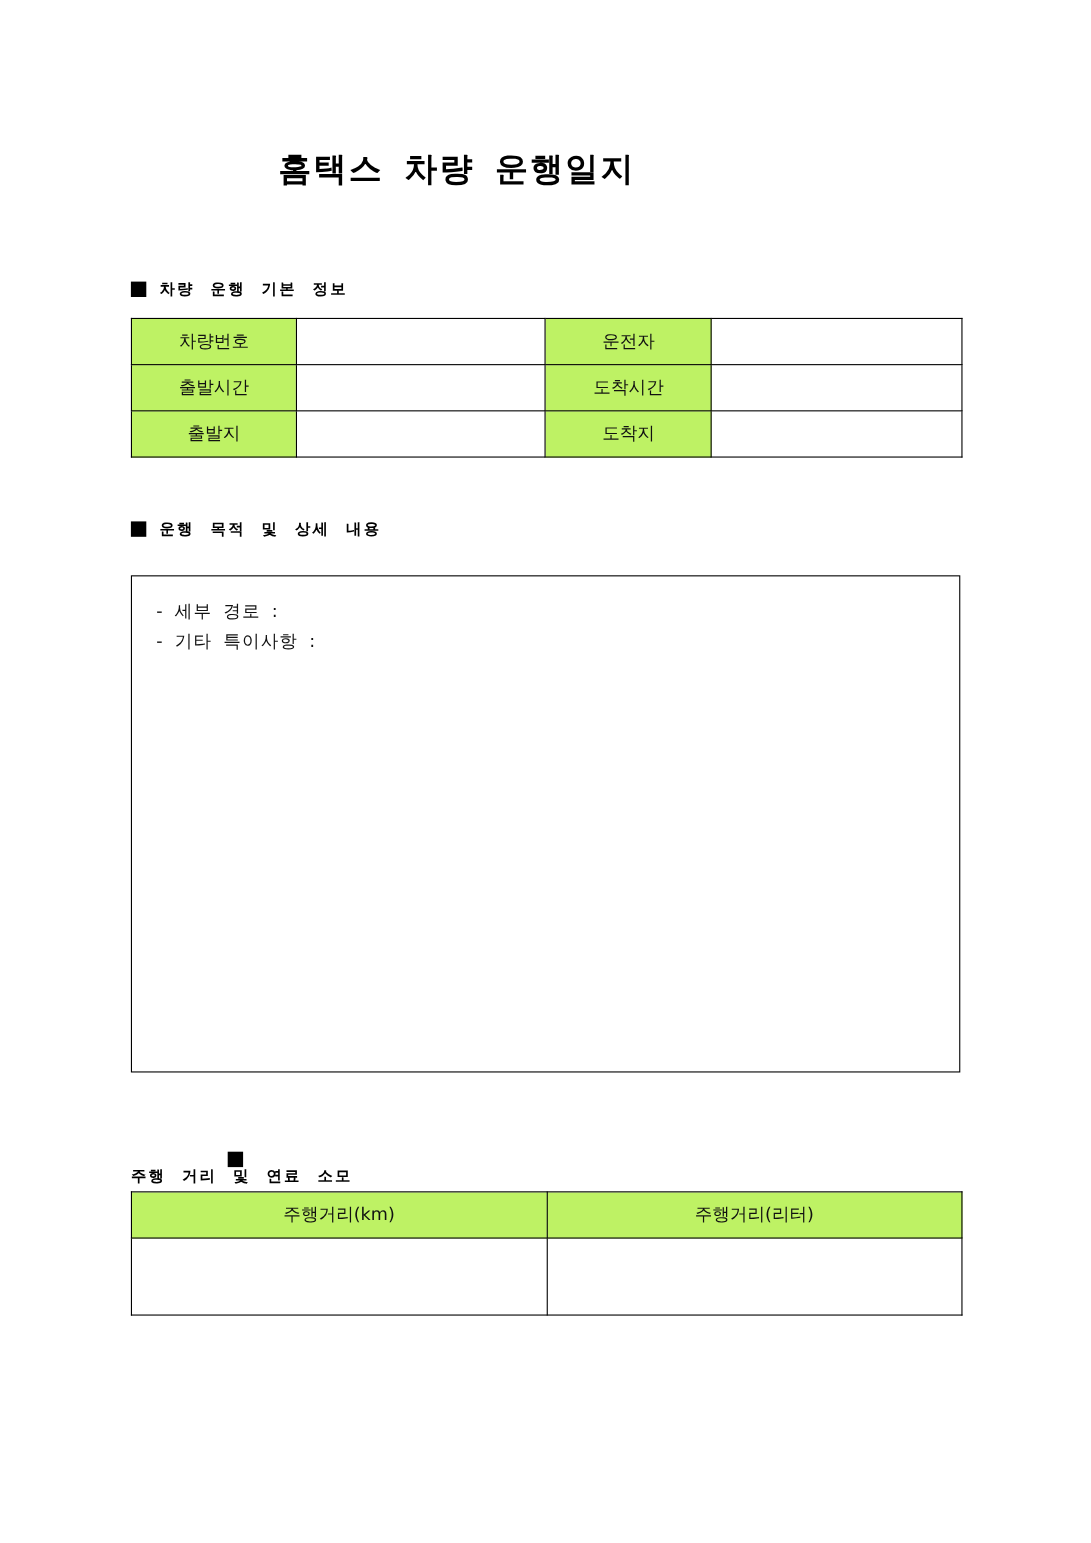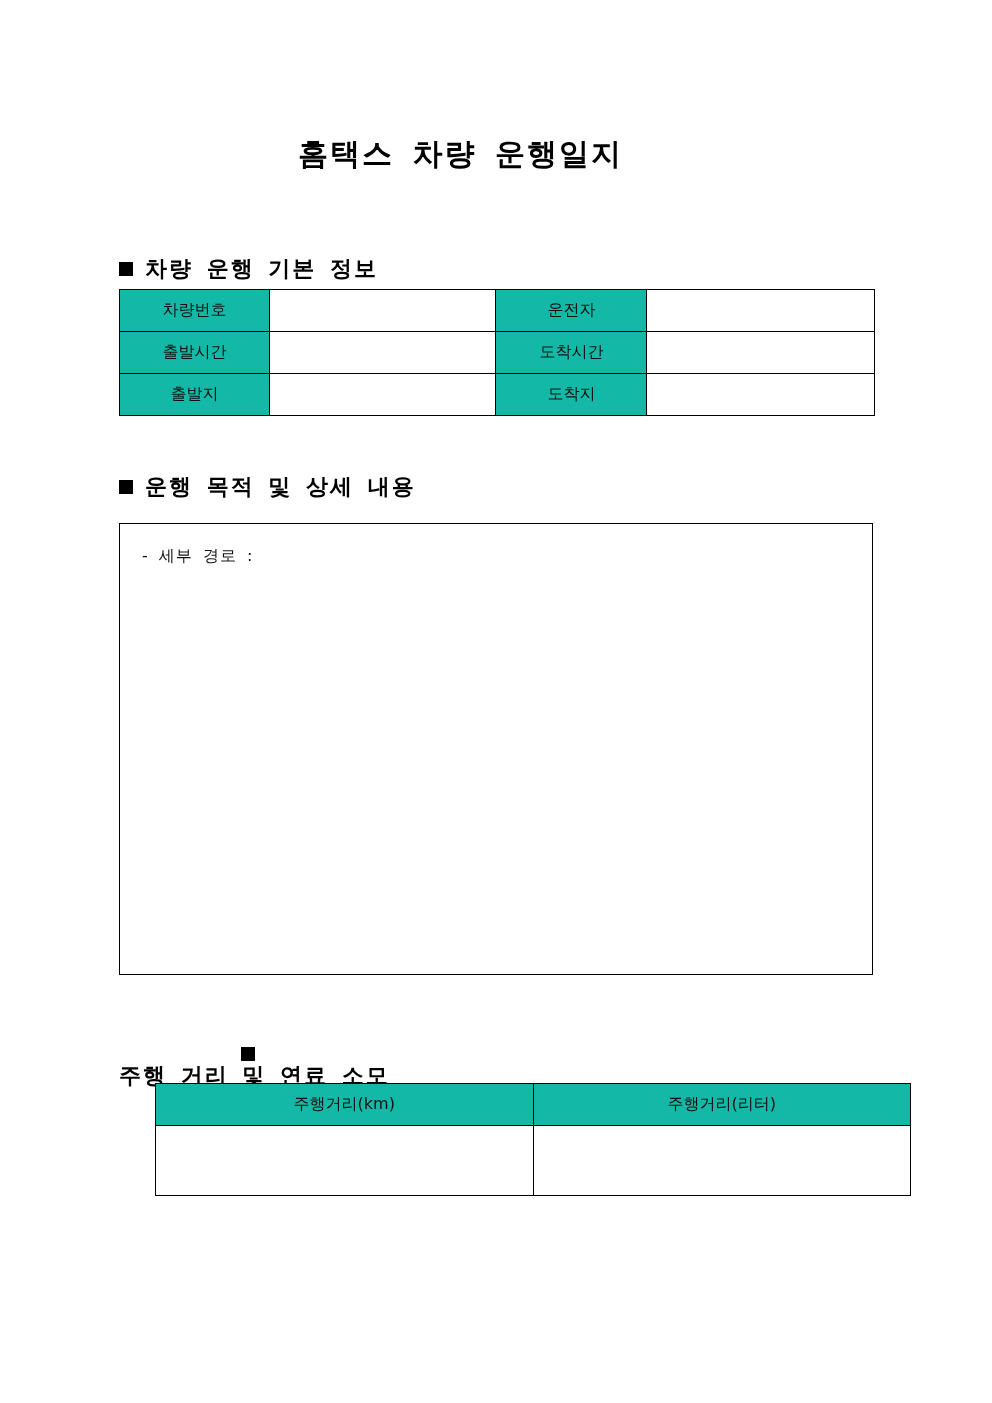--- a/index.html
+++ b/index.html
@@ -4,38 +4,37 @@
 <style>
   html, body { margin: 0; padding: 0; background: #ffffff; }
   body {
     width: 992px; height: 1403px; position: relative; overflow: hidden;
     font-family: "DejaVu Sans", "Liberation Sans", sans-serif; color: #000;
   }
   .title {
     position: absolute; left: 0; top: 134px; width: 831px;
     text-align: center; font-size: 30px; font-weight: bold; letter-spacing: 2px;
     word-spacing: 6px;
-    padding-left: 45px;
   }
   .section-heading {
-    position: absolute; left: 119px; font-size: 22px; font-weight: bold;
-    letter-spacing: 2px; word-spacing: 4px; display: flex; align-items: center;
+    position: absolute; left: 119px; font-size: 14px; font-weight: bold;
+    letter-spacing: 2px; word-spacing: 4px; display: flex; align-items: center; font-family: Liberation Mono, monospace;
   }
   .section-heading .sq {
     display: inline-block; width: 14px; height: 14px; background: #000;
     margin-right: 12px;
   }
   table.grid {
     position: absolute; left: 119px; border-collapse: collapse;
     border: 1.5px solid #000;
   }
   table.grid td {
     border: 1px solid #000; font-size: 16px; text-align: center; padding: 0;
   }
-  td.label { background: #14b8a6; color: #111; }
+  td.label { background: #bef264; color: #111; }
   td.value { background: #ffffff; }
   .detail-box {
     position: absolute; left: 119px; top: 523px; width: 754px; height: 452px;
     border: 1.5px solid #000; box-sizing: border-box;
     padding: 19px 0 0 22px;
   }
   .detail-line {
     font-size: 16px; line-height: 26.5px; letter-spacing: 1px; word-spacing: 4px;
     color: #111;
   }
@@ -79,28 +78,29 @@
 </tbody>
   </table>
 
 <div class="section-heading" style="top:472px;">
   <span class="sq"></span>
   <span>운행 목적 및 상세 내용</span>
 </div>
 
 <div class="detail-box">
   <div class="detail-line">- 세부 경로 :</div>
+  <div class="detail-line">- 기타 특이사항 :</div>
 </div>
 
 <div class="section-heading" style="top:1047px;flex-direction:column;">
   <span class="sq"></span>
   <span>주행 거리 및 연료 소모</span>
 </div>
 
-<table class="grid" style="top:1083px; width:756px;margin-left:36px;">
+<table class="grid" style="top:1083px; width:756px;">
   <colgroup>
     <col style="width:378px">
       <col style="width:378px">
   </colgroup>
   <tbody>
       <tr style="height:42px">
     <td class="label">주행거리(km)</td>
     <td class="label">주행거리(리터)</td>
   </tr>
   <tr style="height:70px">

